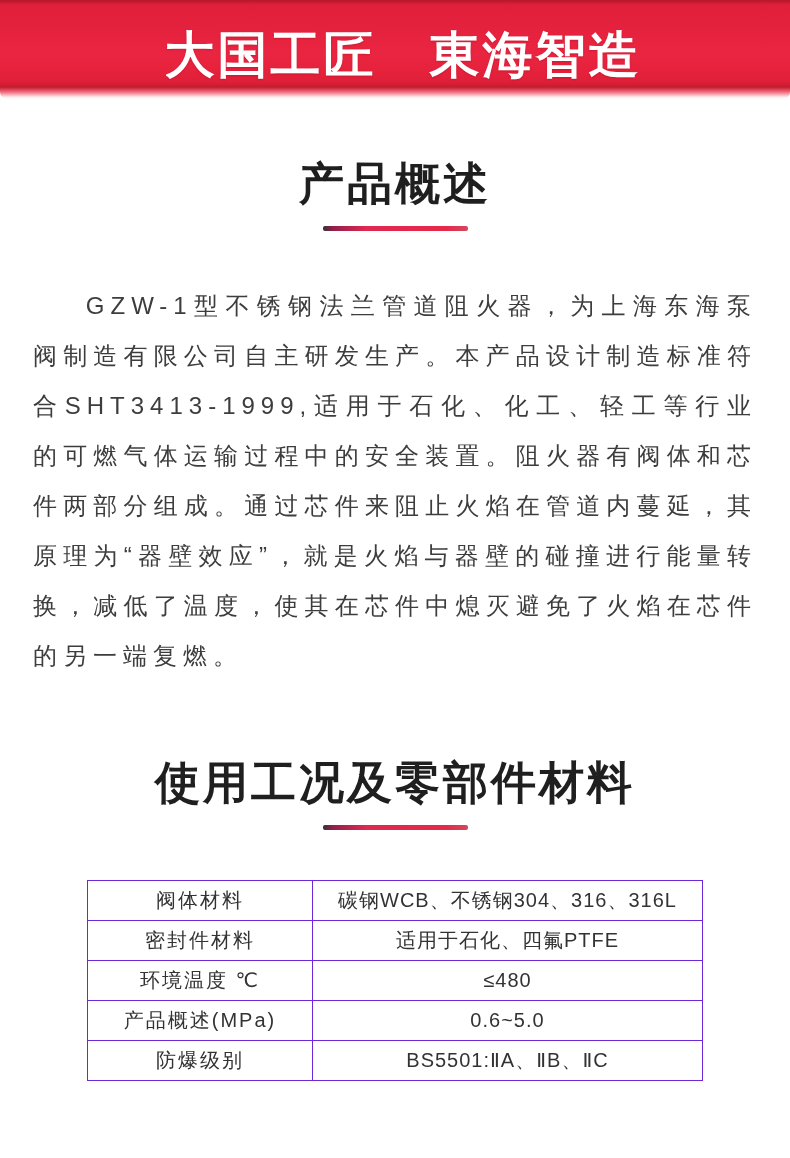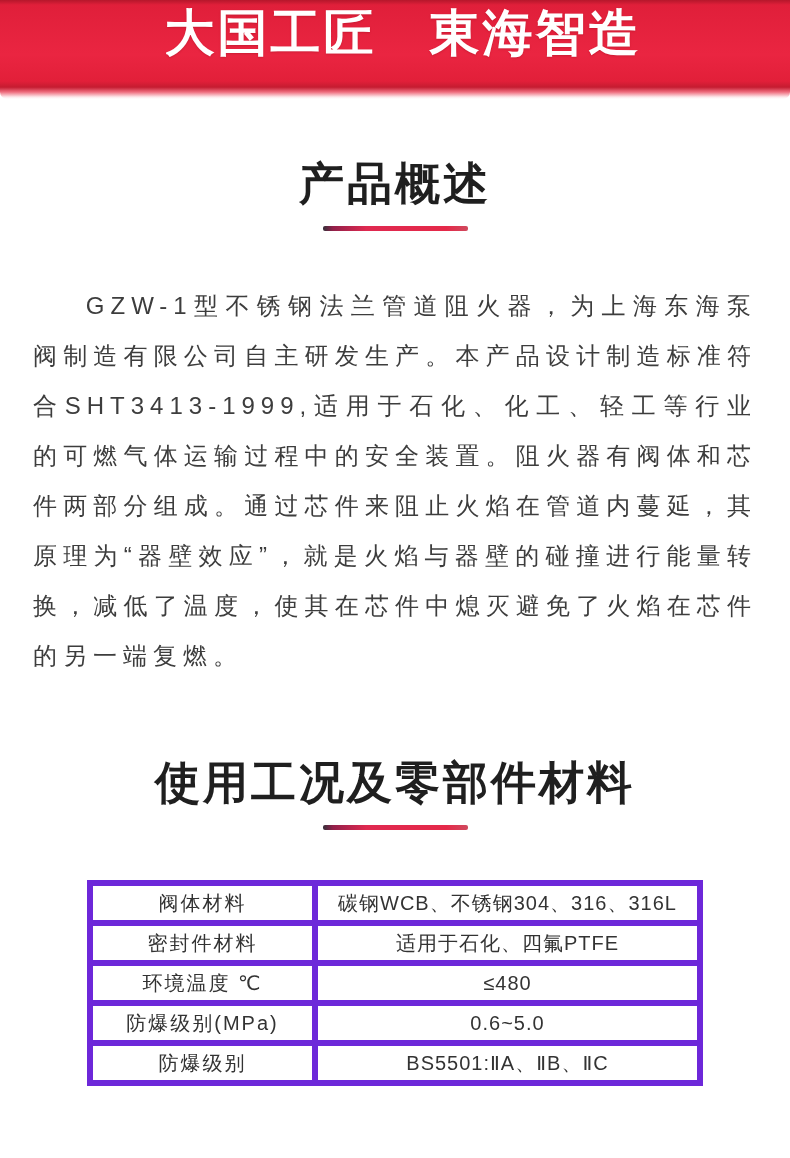--- a/index.html
+++ b/index.html
@@ -7,21 +7,21 @@
     width: 790px;
     background: #ffffff;
     font-family: "Liberation Sans", "DejaVu Sans", sans-serif;
   }
   body { height: 1158px; overflow: hidden; }
 
   
   .banner {
     height: 99px;
     display: flex;
-    align-items: flex-start;
+    align-items: flex-end;
     justify-content: center;
     border-radius: 0 0 7px 7px;
     background: linear-gradient(180deg,
       #b5172b 0%,
       #e01f3a 5%,
       #ea2541 55%,
       #e21f39 82%,
       #c51c31 88%,
       #ef6e7f 93%,
       #fde9ec 98%,
@@ -74,21 +74,21 @@
   
   .materials-section .section-heading { margin-top: 72px; }
 
   .materials-table {
     width: 616px;
     margin: 50px auto 0;
     border-collapse: collapse;
     table-layout: fixed;
   }
   .materials-table td {
-    border: 6px solid #6d28d9;
+    border: 1px solid #6d28d9;
     height: 40px;
     text-align: center;
     vertical-align: middle;
     font-size: 20px;
     color: #333333;
     letter-spacing: 1px;
     padding: 2px 6px;
   }
   .materials-table td.label-cell {
     width: 225px;
@@ -120,21 +120,21 @@
       </tr>
       <tr>
         <td class="label-cell">密封件材料</td>
         <td class="value-cell">适用于石化、四氟PTFE</td>
       </tr>
       <tr>
         <td class="label-cell">环境温度 ℃</td>
         <td class="value-cell">≤480</td>
       </tr>
       <tr>
-        <td class="label-cell">防爆级别(MPa)</td>
+        <td class="label-cell">产品概述(MPa)</td>
         <td class="value-cell">0.6~5.0</td>
       </tr>
       <tr>
         <td class="label-cell">防爆级别</td>
         <td class="value-cell">BS5501:ⅡA、ⅡB、ⅡC</td>
       </tr>
     </tbody>
   </table>
 </section>
 

